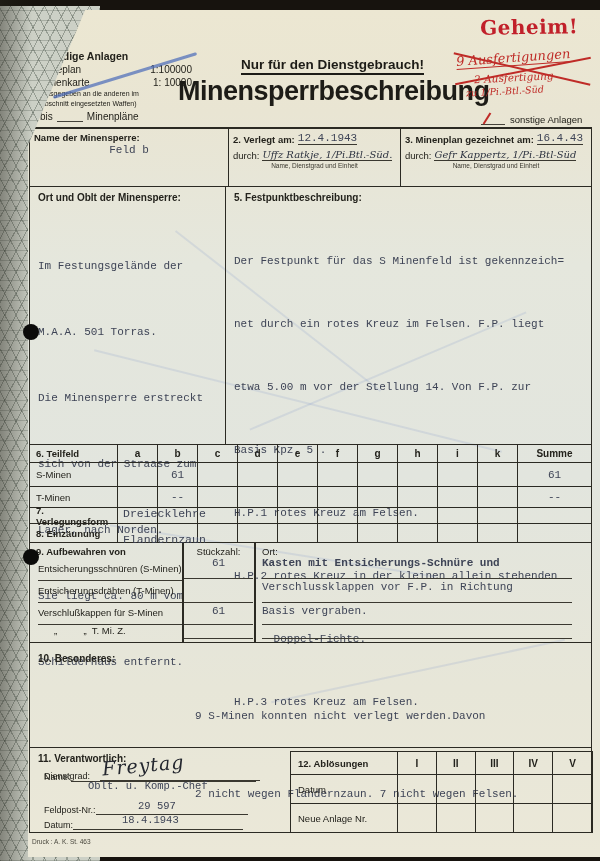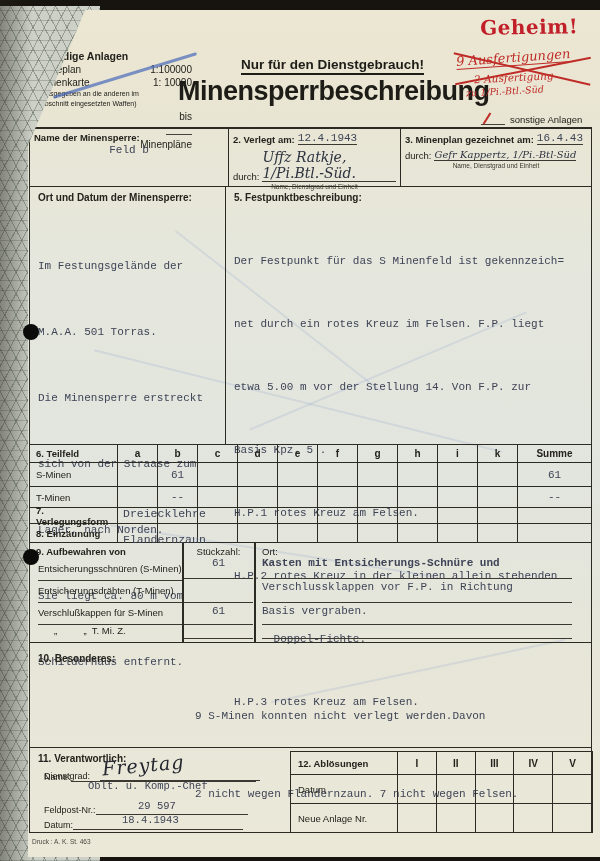--- a/index.html
+++ b/index.html
@@ -28,21 +28,21 @@
   .s-e{left:80px;top:540px;width:330px;transform:rotate(9deg);}
   .mono{font-family:"Liberation Mono","DejaVu Sans Mono",monospace;color:#3e4456;white-space:pre;}
   .hand{font-family:"DejaVu Serif",serif;font-style:italic;color:#2d3340;}
   .redhand{font-family:"DejaVu Serif",serif;font-style:italic;color:#bf2b27;}
 
   .geheim{position:absolute;right:22px;top:5px;font-family:"DejaVu Serif",serif;font-weight:bold;font-size:20px;letter-spacing:0.5px;color:#c1202a;transform:rotate(-1deg);}
 
   .hleft{position:absolute;left:12px;top:40px;width:152px;font-size:10px;color:#23221c;}
   .hleft .row{display:flex;justify-content:space-between;margin-top:2px;}
   .hleft .note{font-size:7px;line-height:8px;margin-top:2px;}
-  .hleft .bisrow{margin-top:3px;display:flex;align-items:flex-end;gap:4px;flex-direction:column;}
+  .hleft .bisrow{margin-top:3px;display:flex;align-items:flex-end;gap:4px;}
   .blank{display:inline-block;border-bottom:1px solid #44423a;height:9px;}
   .blueline{position:absolute;left:22px;top:64px;width:150px;height:3px;background:rgba(73,105,185,.7);transform:rotate(-17deg);border-radius:2px;}
 
   .notice{position:absolute;left:213px;top:47px;font-size:13.5px;font-weight:bold;color:#1d1c17;border-bottom:2px solid #1d1c17;padding-bottom:1px;}
   .title{position:absolute;left:150px;top:66px;font-size:27px;font-weight:bold;color:#1d1c17;letter-spacing:-0.5px;}
 
   .hred{position:absolute;left:428px;top:38px;width:146px;}
   .hred .l1{font-size:13px;border-bottom:1px solid #bf2b27;display:inline-block;transform:rotate(-4deg);}
   .hred .l2{font-size:10.5px;margin:4px 0 0 18px;transform:rotate(-3deg);}
   .hred .l3{font-size:9.5px;margin:2px 0 0 10px;transform:rotate(-3deg);}
@@ -169,40 +169,40 @@
           <div class="flabel">Name der Minensperre:</div>
           <div class="v v2 mono">Feld b</div>
         </div>
         <div class="f2">
           <div class="fline">
             <span class="flabel">2. Verlegt am:</span>
             <span class="mono uline" style="font-size:11px;">12.4.1943</span>
           </div>
           <div class="fline" style="margin-top:4px;">
             <span class="flabel" style="font-weight:normal;font-size:9.5px;">durch:</span>
-            <span class="hand uline" style="font-size:14px;">Uffz Ratkje, 1/Pi.Btl.-Süd.</span>
+            <span class="hand uline" style="font-size:10px;">Uffz Ratkje, 1/Pi.Btl.-Süd.</span>
           </div>
           <div class="caption">Name, Dienstgrad und Einheit</div>
         </div>
         <div class="f3">
           <div class="fline">
             <span class="flabel">3. Minenplan gezeichnet am:</span>
             <span class="mono uline" style="font-size:11px;">16.4.43</span>
           </div>
           <div class="fline" style="margin-top:4px;">
             <span class="flabel" style="font-weight:normal;font-size:9.5px;">durch:</span>
             <span class="hand uline" style="font-size:10px;">Gefr Kappertz, 1/Pi.-Btl-Süd</span>
           </div>
           <div class="caption">Name, Dienstgrad und Einheit</div>
         </div>
       </div>
 
       <div class="sec45">
         <div class="s4">
-          <div class="seclabel">Ort und Datum der Minensperre:</div>
+          <div class="seclabel">Ort und Oblt der Minensperre:</div>
           <div class="txt mono">
             <div>Im Festungsgelände der</div>
             <div>M.A.A. 501 Torras.</div>
             <div>Die Minensperre erstreckt</div>
             <div>sich von der Straase zum</div>
             <div>Lager, nach Norden.</div>
             <div>Sie liegt ca. 80 m vom</div>
             <div>Schilderhaus entfernt.</div>
           </div>
         </div>

